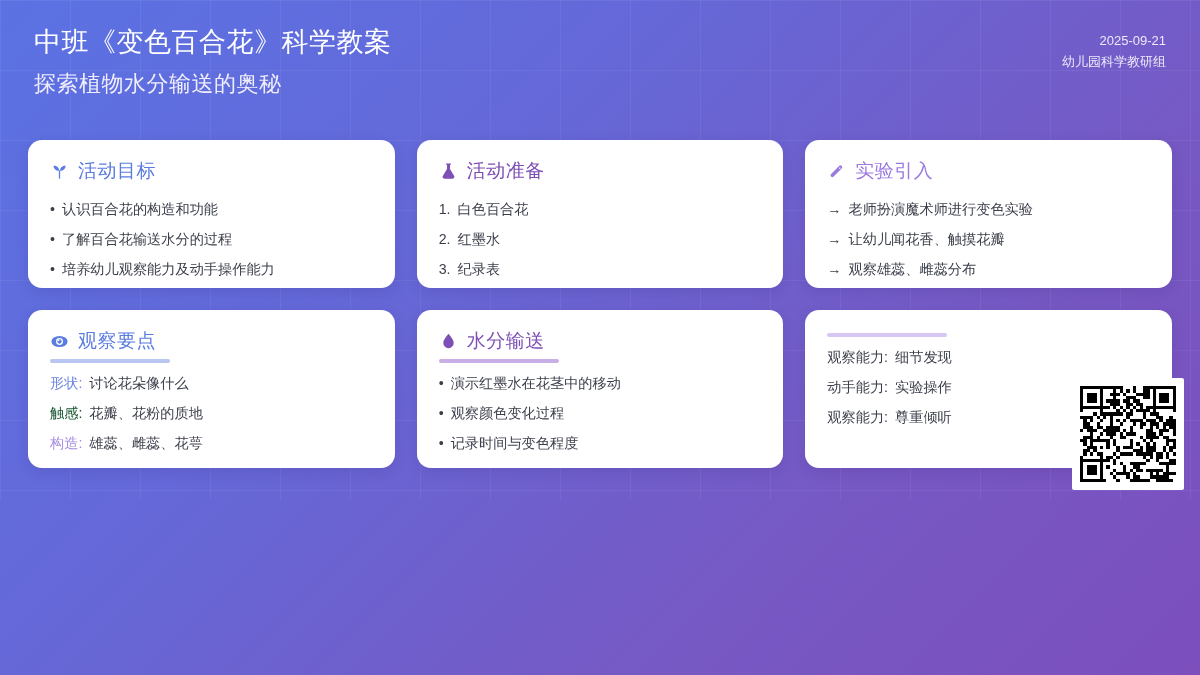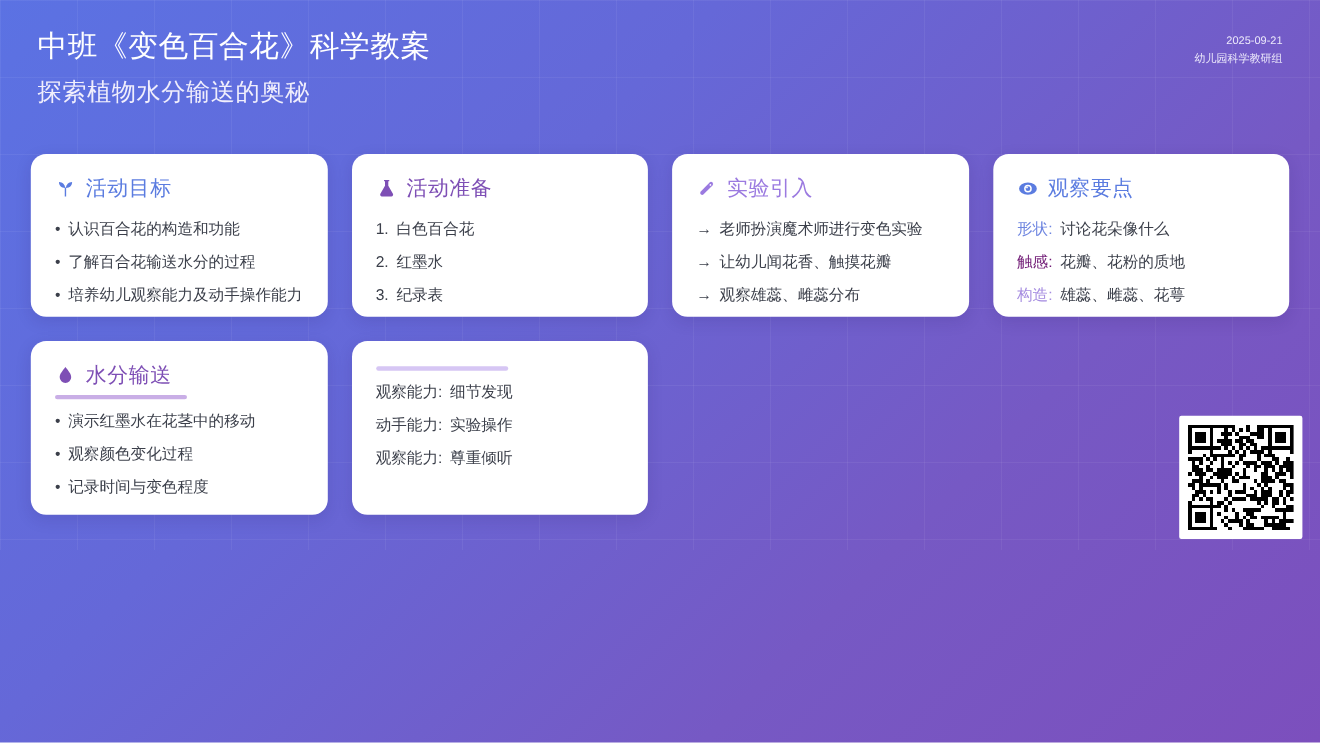--- a/index.html
+++ b/index.html
@@ -30,31 +30,31 @@
   }
   .header-left .title{
     font-size:27px; color:#ffffff; font-weight:400;
     letter-spacing:.5px; line-height:1.25;
   }
   .header-left .subtitle{
     font-size:22px; color:#f0eefc; font-weight:400;
     margin-top:9px; letter-spacing:.5px;
   }
   .header-right{
-    text-align:right; color:#ece9fb; font-size:10px; line-height:1.62;
+    text-align:right; color:#ece9fb; font-size:13px; line-height:1.62;
     padding-top:4px;
   }
   .header-right div{ white-space:nowrap; }
 
   
   .grid{
     position:absolute; left:28px; top:140px;
     width:1144px;
     display:grid;
-    grid-template-columns: repeat(4, 1fr);
+    grid-template-columns: repeat(3, 1fr);
     grid-template-rows: 148px 158px;
     column-gap:22px; row-gap:22px;
   }
   .card{
     background:#ffffff;
     border-radius:14px;
     padding:18px 22px 14px 22px;
     box-shadow: 0 4px 14px rgba(40,25,90,.13);
     display:flex; flex-direction:column;
   }
@@ -197,21 +197,21 @@
           </span>
           <span class="card-title" style="color: rgb(91, 124, 224);">观察要点</span>
         </div>
         <div class="underline" style="background: rgb(185, 198, 242);"></div>
         <div class="card-body">
           <div class="item">
             <span class="term" style="color: rgb(111, 134, 224);">形状:</span>
             <span>讨论花朵像什么</span>
           </div>
           <div class="item">
-            <span class="term" style="color: #701a75; text-align: center;">触感:</span>
+            <span class="term" style="color: #14532d; text-align: center;">触感:</span>
             <span>花瓣、花粉的质地</span>
           </div>
           <div class="item">
             <span class="term" style="color: rgb(165, 140, 224);">构造:</span>
             <span>雄蕊、雌蕊、花萼</span>
           </div>
         </div>
       </div>
       <div class="card">
         <div class="card-head">

